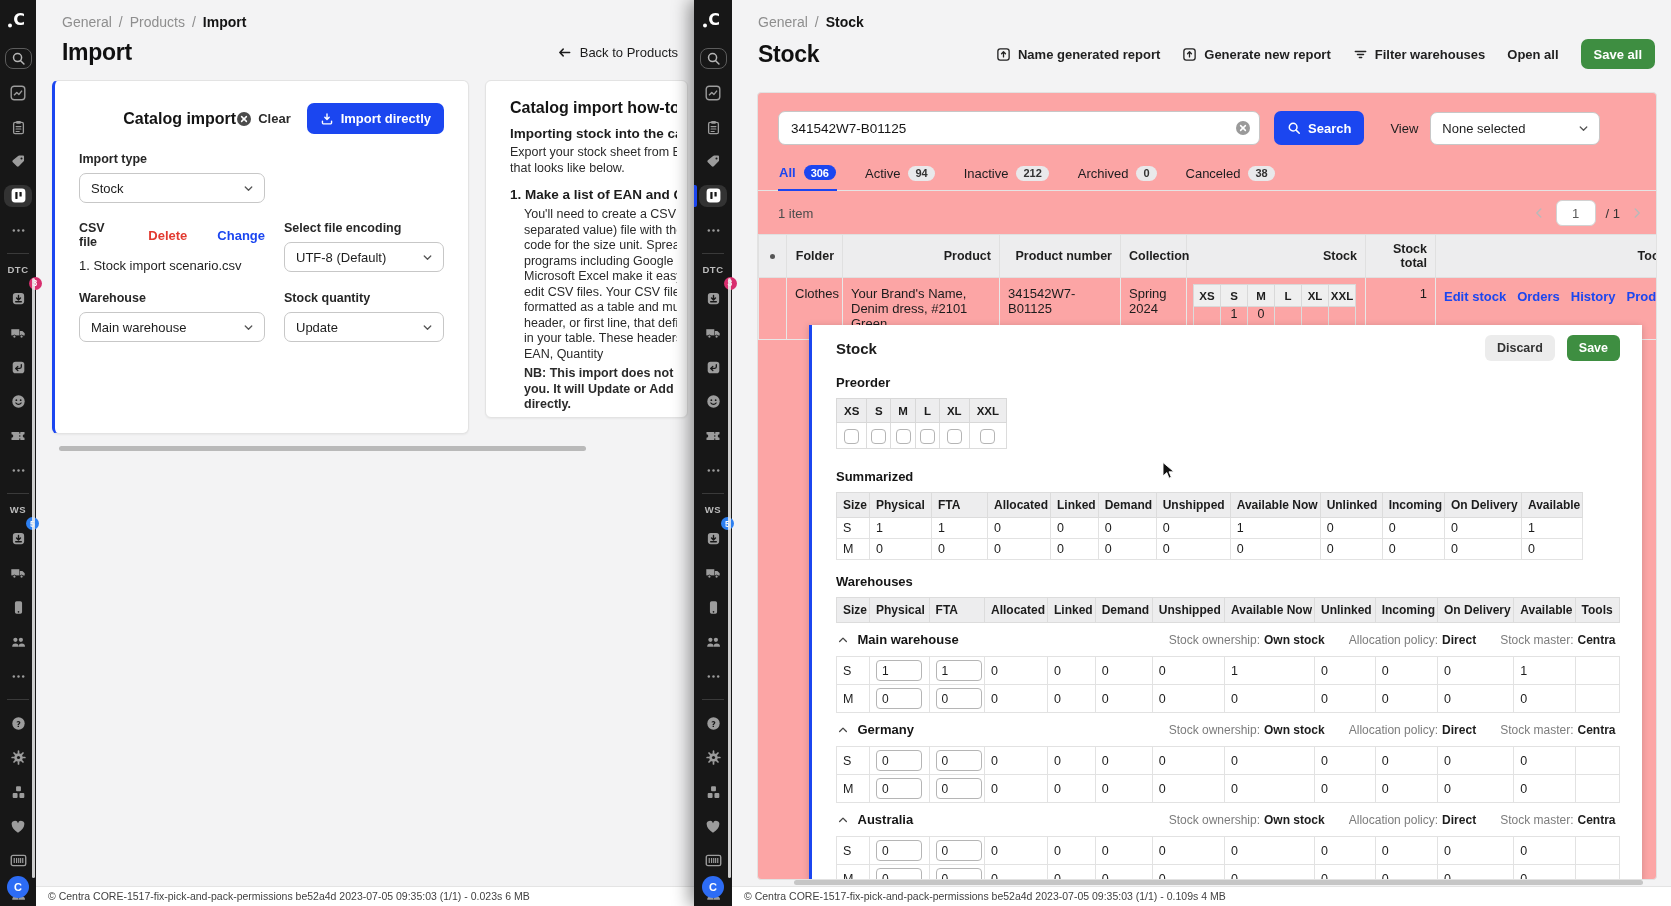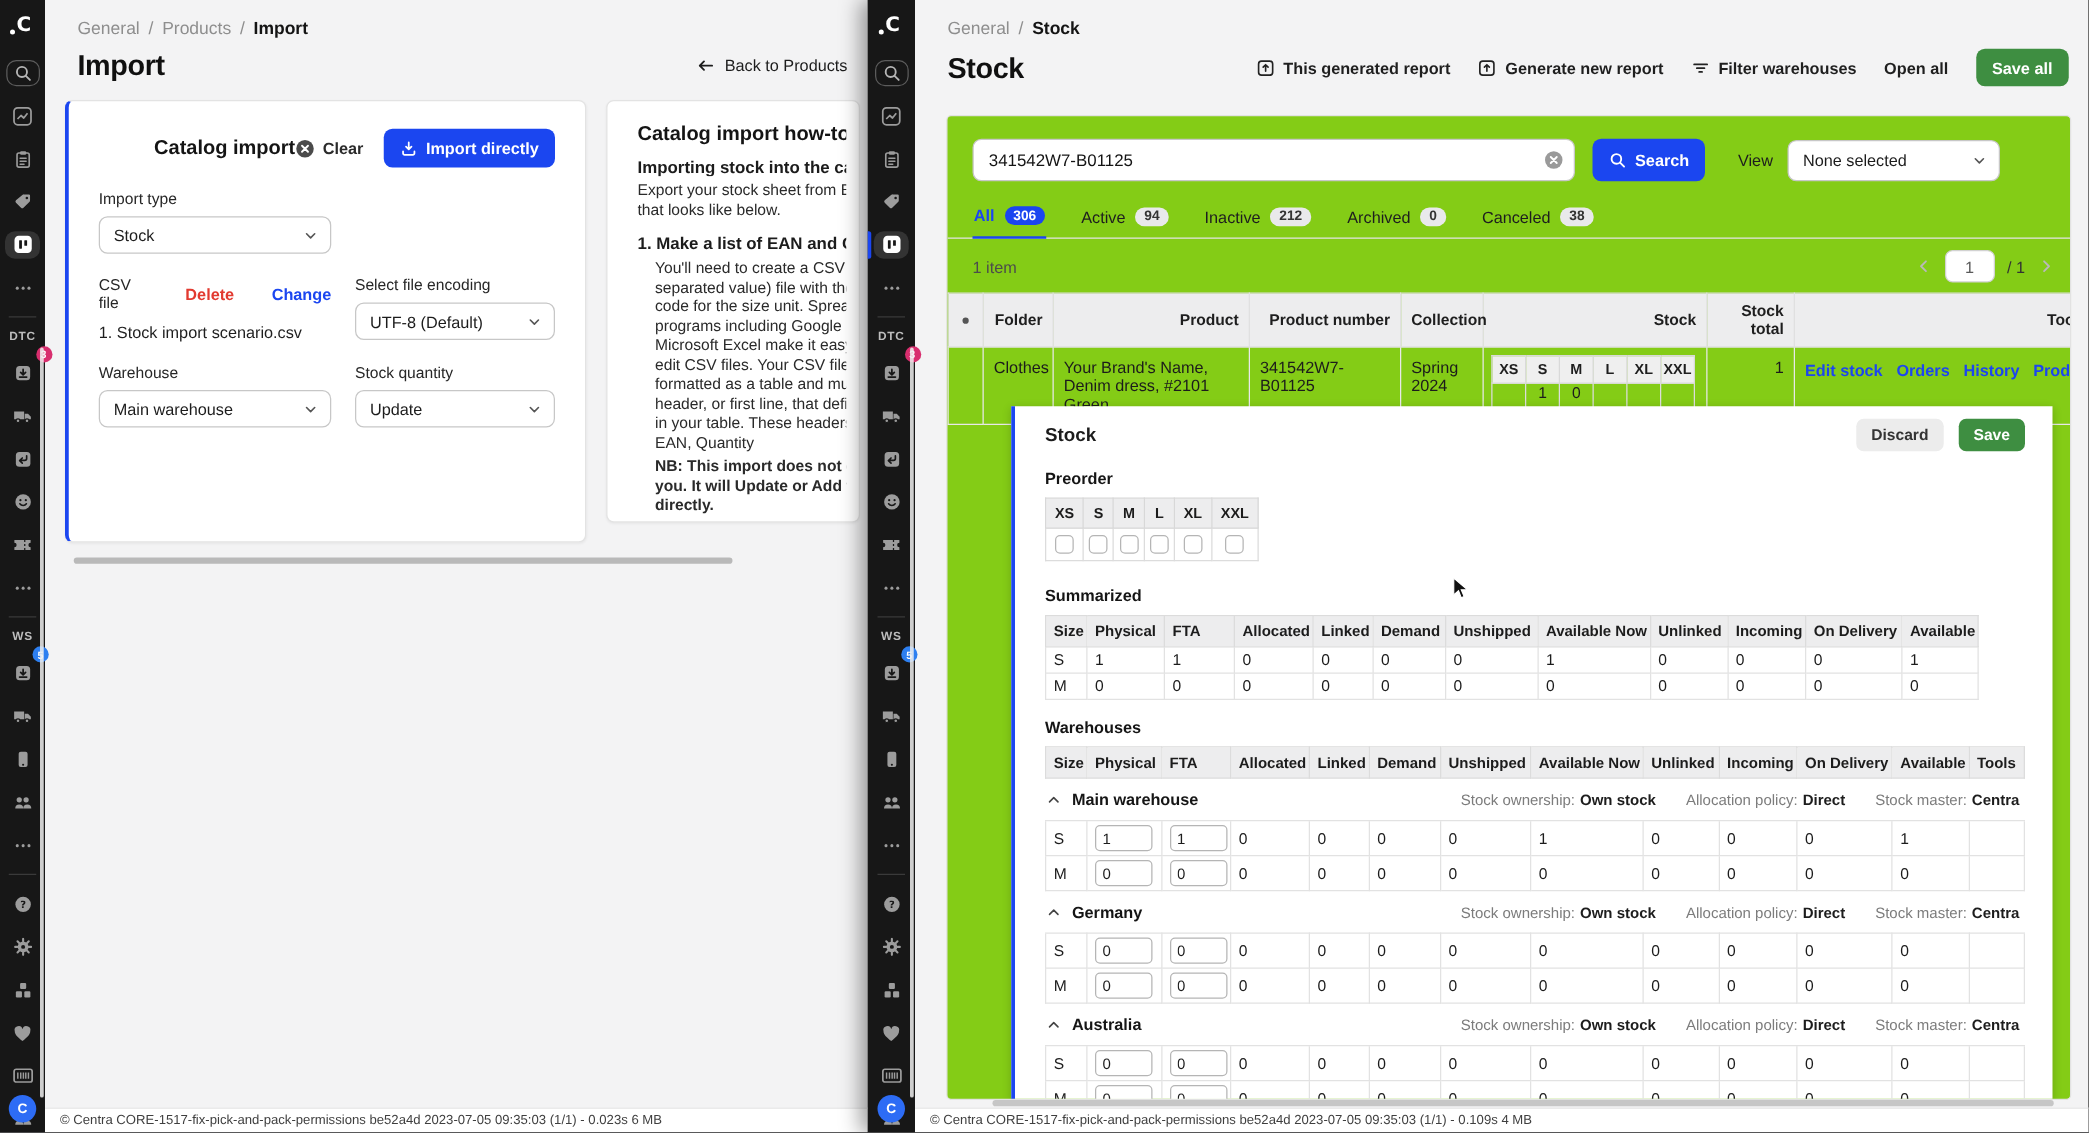--- a/index.html
+++ b/index.html
@@ -48,21 +48,21 @@
     padding:22px 24px}
   .card.howto{position:absolute;left:449px;top:80px;width:203px;height:338px;padding:18px 10px 8px 24px;overflow:hidden}
   .card-head{display:flex;align-items:center;justify-content:flex-end}
   .card-title{font-size:16px;font-weight:bold;color:#141414;white-space:nowrap;overflow:hidden}
   .head-right{display:flex;align-items:center;gap:16px}
   .clear-btn{display:flex;align-items:center;gap:6px;font-size:13px;font-weight:bold;color:#2b2b2b}
   .btn{border:none;border-radius:7px;font-weight:bold;font-family:inherit;cursor:default;display:inline-flex;align-items:center;justify-content:center}
   .btn.primary{background:var(--accent);color:#fff;font-size:13px;height:31px;padding:0 13px;gap:7px}
   .btn.green{background:var(--green);color:#fff}
   .btn.gray{background:#ececec;color:#333}
-  .fld-label{font-size:12.5px;font-weight:normal;color:#272727}
+  .fld-label{font-size:12.5px;font-weight:bold;color:#272727}
   .select{height:30px;background:#fff;border:1px solid #c7c7c7;border-radius:7px;display:flex;align-items:center;
     justify-content:space-between;padding:0 9px 0 11px;font-size:13px;color:#1c1c1c}
   .fld{margin-top:18px}
   .fld .select{margin-top:7px}
   .fld-grid{display:grid;grid-template-columns:186px 1fr;column-gap:19px}
   .csv-row{display:flex;gap:30px;align-items:center}
   .lnk{font-size:13px;font-weight:bold}
   .lnk.red{color:var(--red)}
   .lnk.blue{color:var(--accent)}
   .file-name{font-size:13px;color:#1f1f1f;margin-top:9px}
@@ -71,21 +71,21 @@
   .ht-line.bold{font-weight:bold}
   .ht-heading{font-size:13.5px;font-weight:bold;margin:9px 0 4px;white-space:nowrap;overflow:hidden}
   .ht-step{font-size:13.5px;font-weight:bold;margin:11px 0 5px;white-space:nowrap;overflow:hidden}
   .ht-example{font-size:12.5px;font-weight:bold;margin-top:5px;margin-left:14px}
   .hscroll-left{position:absolute;left:23px;top:446px;width:527px;height:5px;background:#b9b9b9;border-radius:3px}
 
   
   .hdr-actions{display:flex;align-items:center;gap:22px;padding-right:0}
   .hdr-action{display:flex;align-items:center;gap:7px;font-size:13px;font-weight:bold;color:#1f1f1f}
   .btn.saveall{height:30px;padding:0 13px;font-size:13px}
-  .main-card{position:absolute;left:25px;top:92px;width:900px;height:788px;background:#84cc16;
+  .main-card{position:absolute;left:25px;top:92px;width:900px;height:788px;background:#fca5a5;
     border:1px solid #e2e2e2;border-radius:4px;overflow:hidden}
   .search-row{display:flex;align-items:center;padding:18px 12px 0 20px}
   .search-wrap{position:relative;width:482px}
   .search-input{width:100%;height:34px;border:1px solid #c7c7c7;border-radius:7px;padding:0 32px 0 12px;
     font-size:13.5px;font-family:inherit;color:#141414;background:#fff}
   .search-clear{position:absolute;right:9px;top:9px;color:#8d8d8d}
   .btn.search-btn{height:34px;margin-left:14px;padding:0 13px;font-size:13px;gap:7px}
   .view-label{margin-left:26px;font-size:13px;color:#1d1d1d}
   .select.view{width:170px;height:33px;margin-left:12px}
   .tabs{display:flex;gap:27px;padding:0 20px;margin-top:15px;border-bottom:1px solid #e4e4e4}
@@ -729,21 +729,21 @@
       <div class="title-row">
         <h1>Stock</h1>
         <div class="hdr-actions">
           <div class="hdr-action">
             <span class="icon">
                 <svg viewBox="0 0 16 16" width="15" height="15">
                   <rect x="2" y="2" width="12" height="12" rx="2.5" fill="none" stroke="#222" stroke-width="1.4"></rect>
                   <path d="M8 10.6V5.2M5.9 7.2 8 5.1l2.1 2.1" fill="none" stroke="#222" stroke-width="1.4" stroke-linecap="round" stroke-linejoin="round"></path>
                 </svg>
               </span>
-            <span>This generated report</span>
+            <span>Name generated report</span>
           </div>
           <div class="hdr-action">
             <span class="icon">
                 <svg viewBox="0 0 16 16" width="15" height="15">
                   <rect x="2" y="2" width="12" height="12" rx="2.5" fill="none" stroke="#222" stroke-width="1.4"></rect>
                   <path d="M8 10.6V5.2M5.9 7.2 8 5.1l2.1 2.1" fill="none" stroke="#222" stroke-width="1.4" stroke-linecap="round" stroke-linejoin="round"></path>
                 </svg>
               </span>
             <span>Generate new report</span>
           </div>

